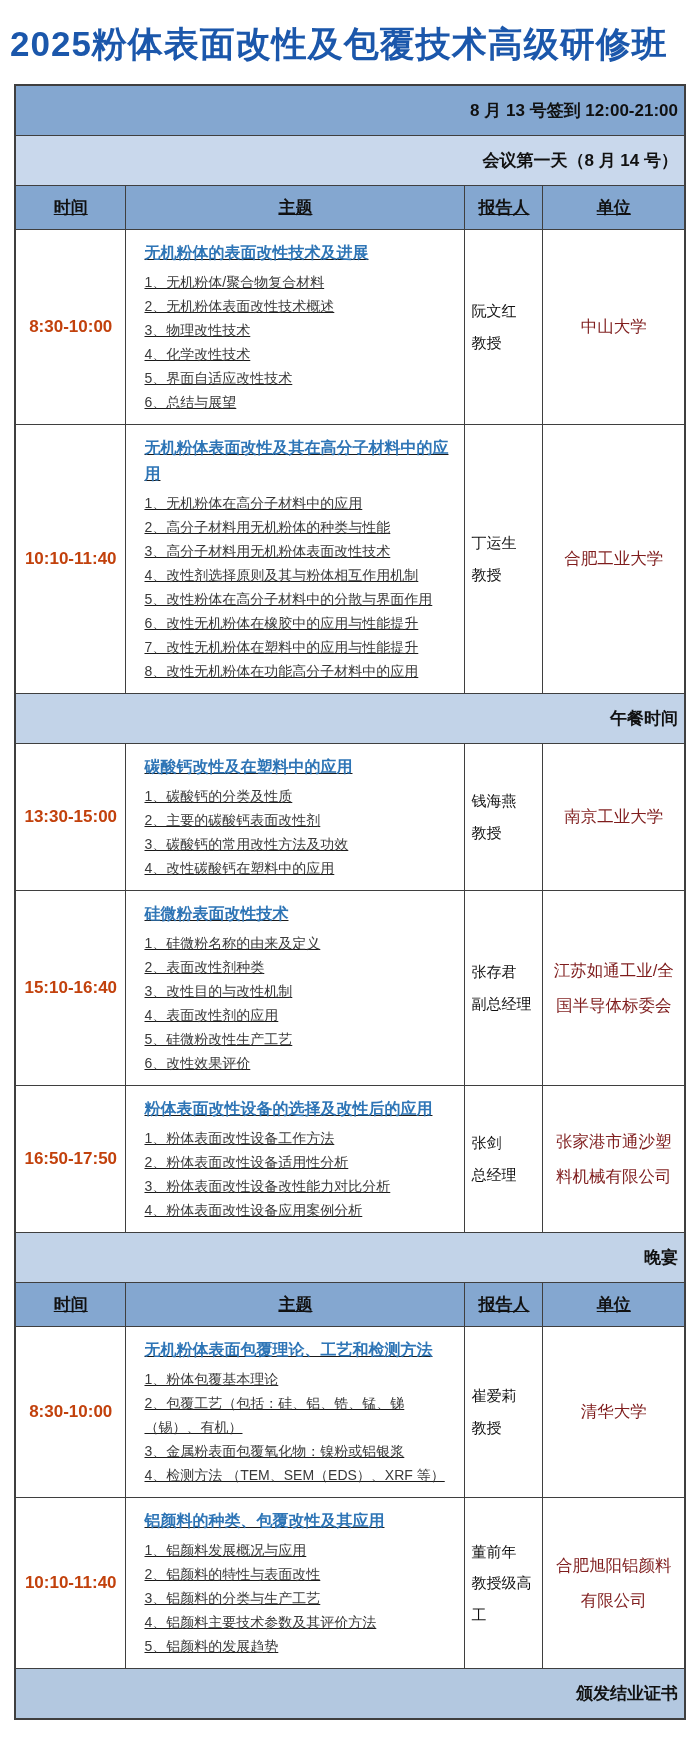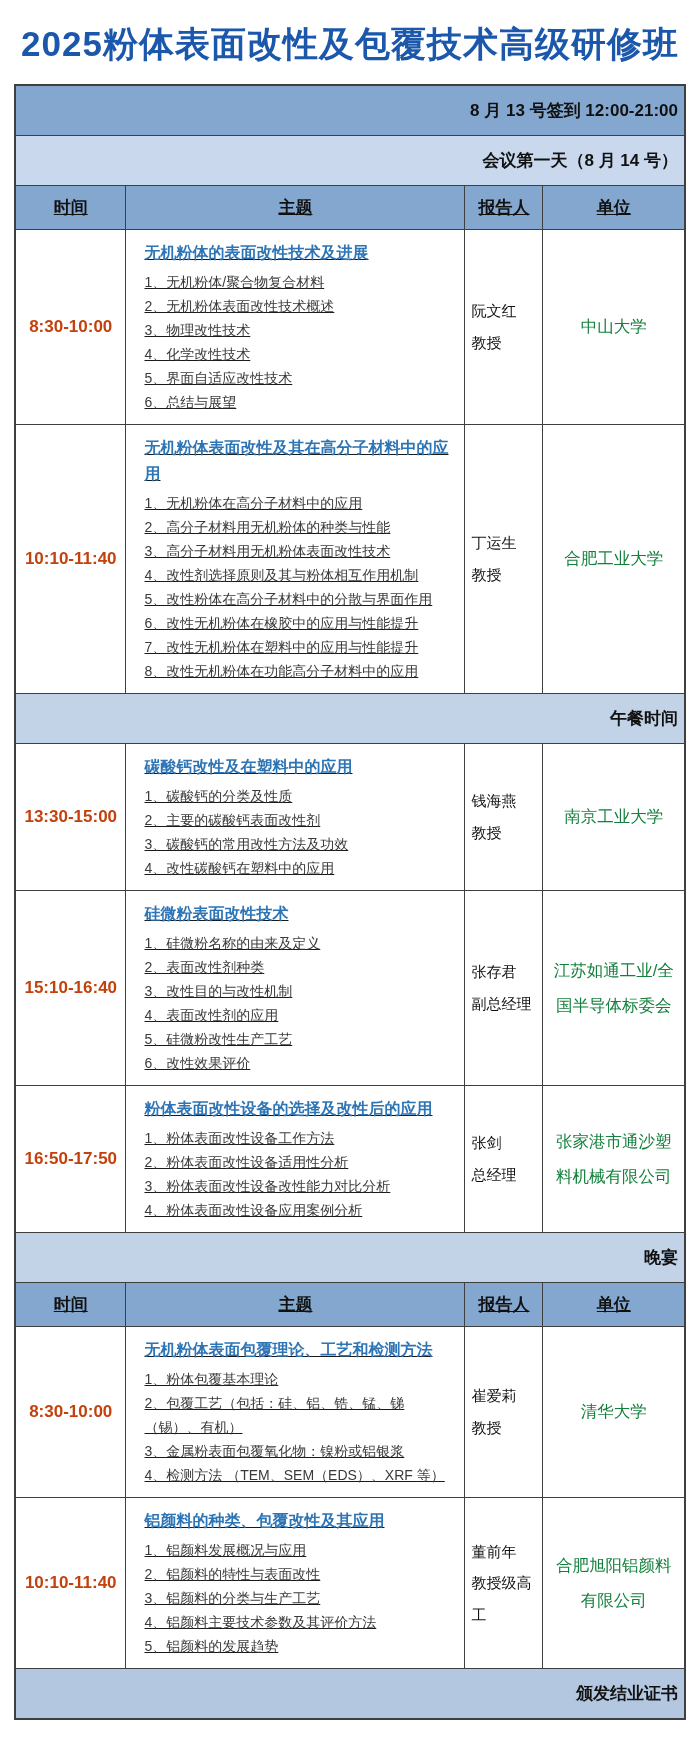--- a/index.html
+++ b/index.html
@@ -16,21 +16,20 @@
   *{box-sizing:border-box;}
   html,body{margin:0;padding:0;background:#ffffff;}
   body{
     width:700px;
     font-family:"Liberation Sans","DejaVu Sans",sans-serif;
     color:var(--text);
   }
   .page{width:700px;padding:16px 0 20px 0;}
   .page-title{
     margin:6px 10px 18px 10px;
-    text-align:center;
     font-size:35px;
     font-weight:800;
     letter-spacing:1px;
     color:var(--title-blue);
     line-height:1.25;
   }
   table.schedule{
     table-layout:fixed;
     width:670px;
     margin:0 auto;
@@ -89,21 +88,21 @@
     font-size:15px;
     line-height:2.1;
     padding:2px 6px;
     color:#111;
   }
   td.unit-cell{
     text-align:center;
     font-size:16.5px;
     line-height:2.1;
     padding:4px 8px;
-    color:#15803d;
+    color:#7f1d1d;
   }
 </style>
 </head>
 <body>
 
 <div class="page">
   <h1 class="page-title">2025粉体表面改性及包覆技术高级研修班</h1>
 
   <table class="schedule">
     <colgroup>

